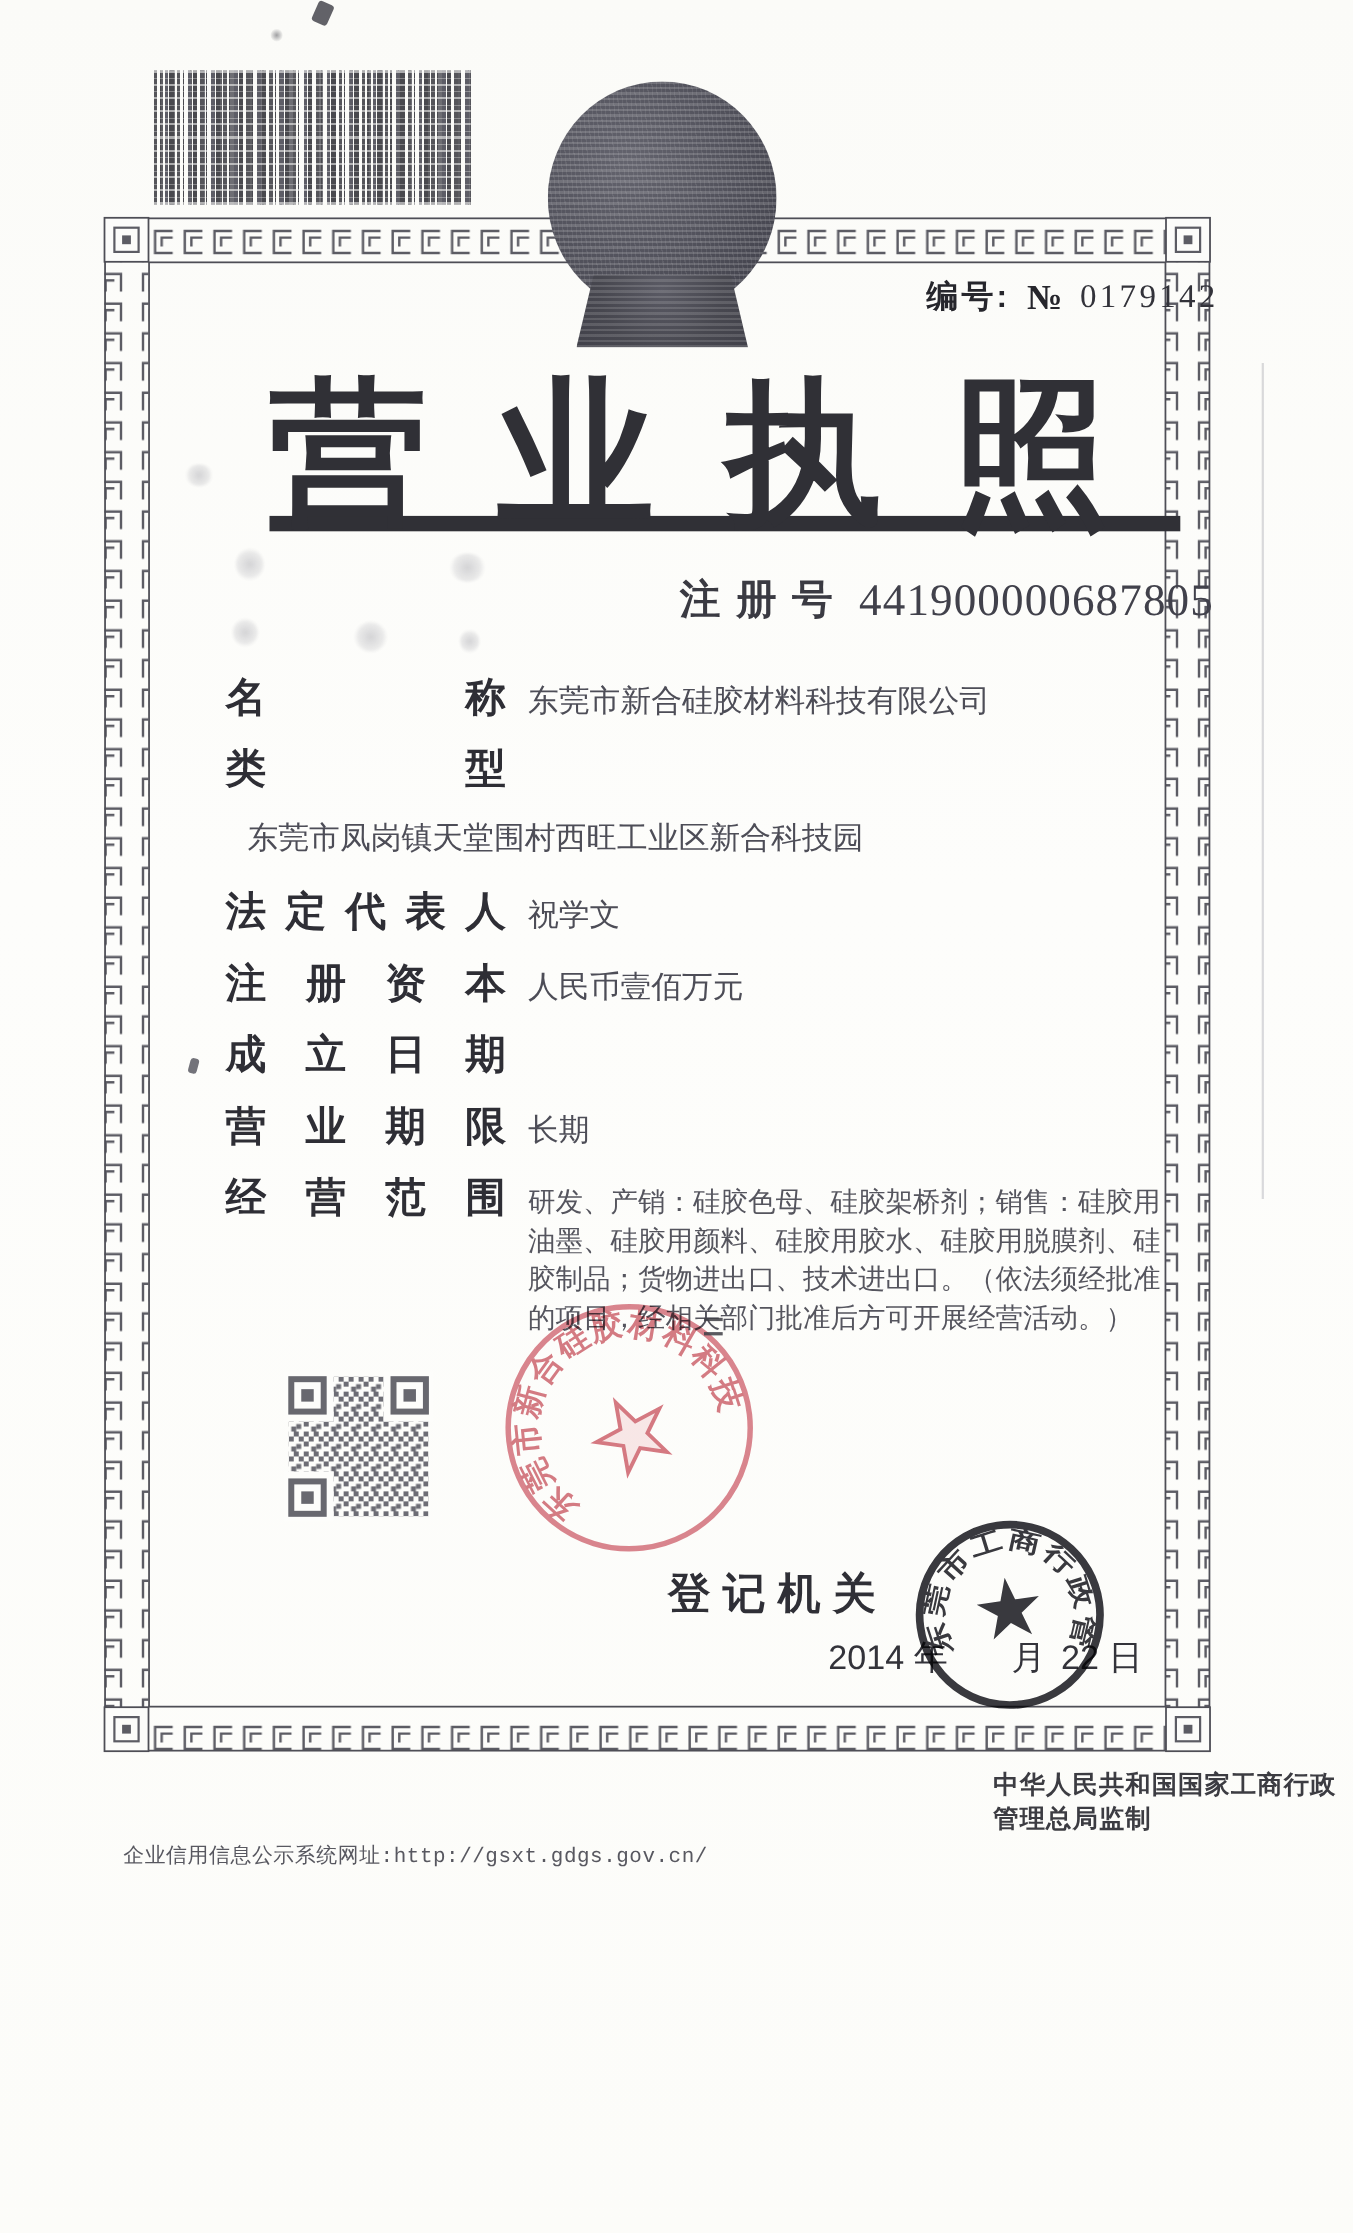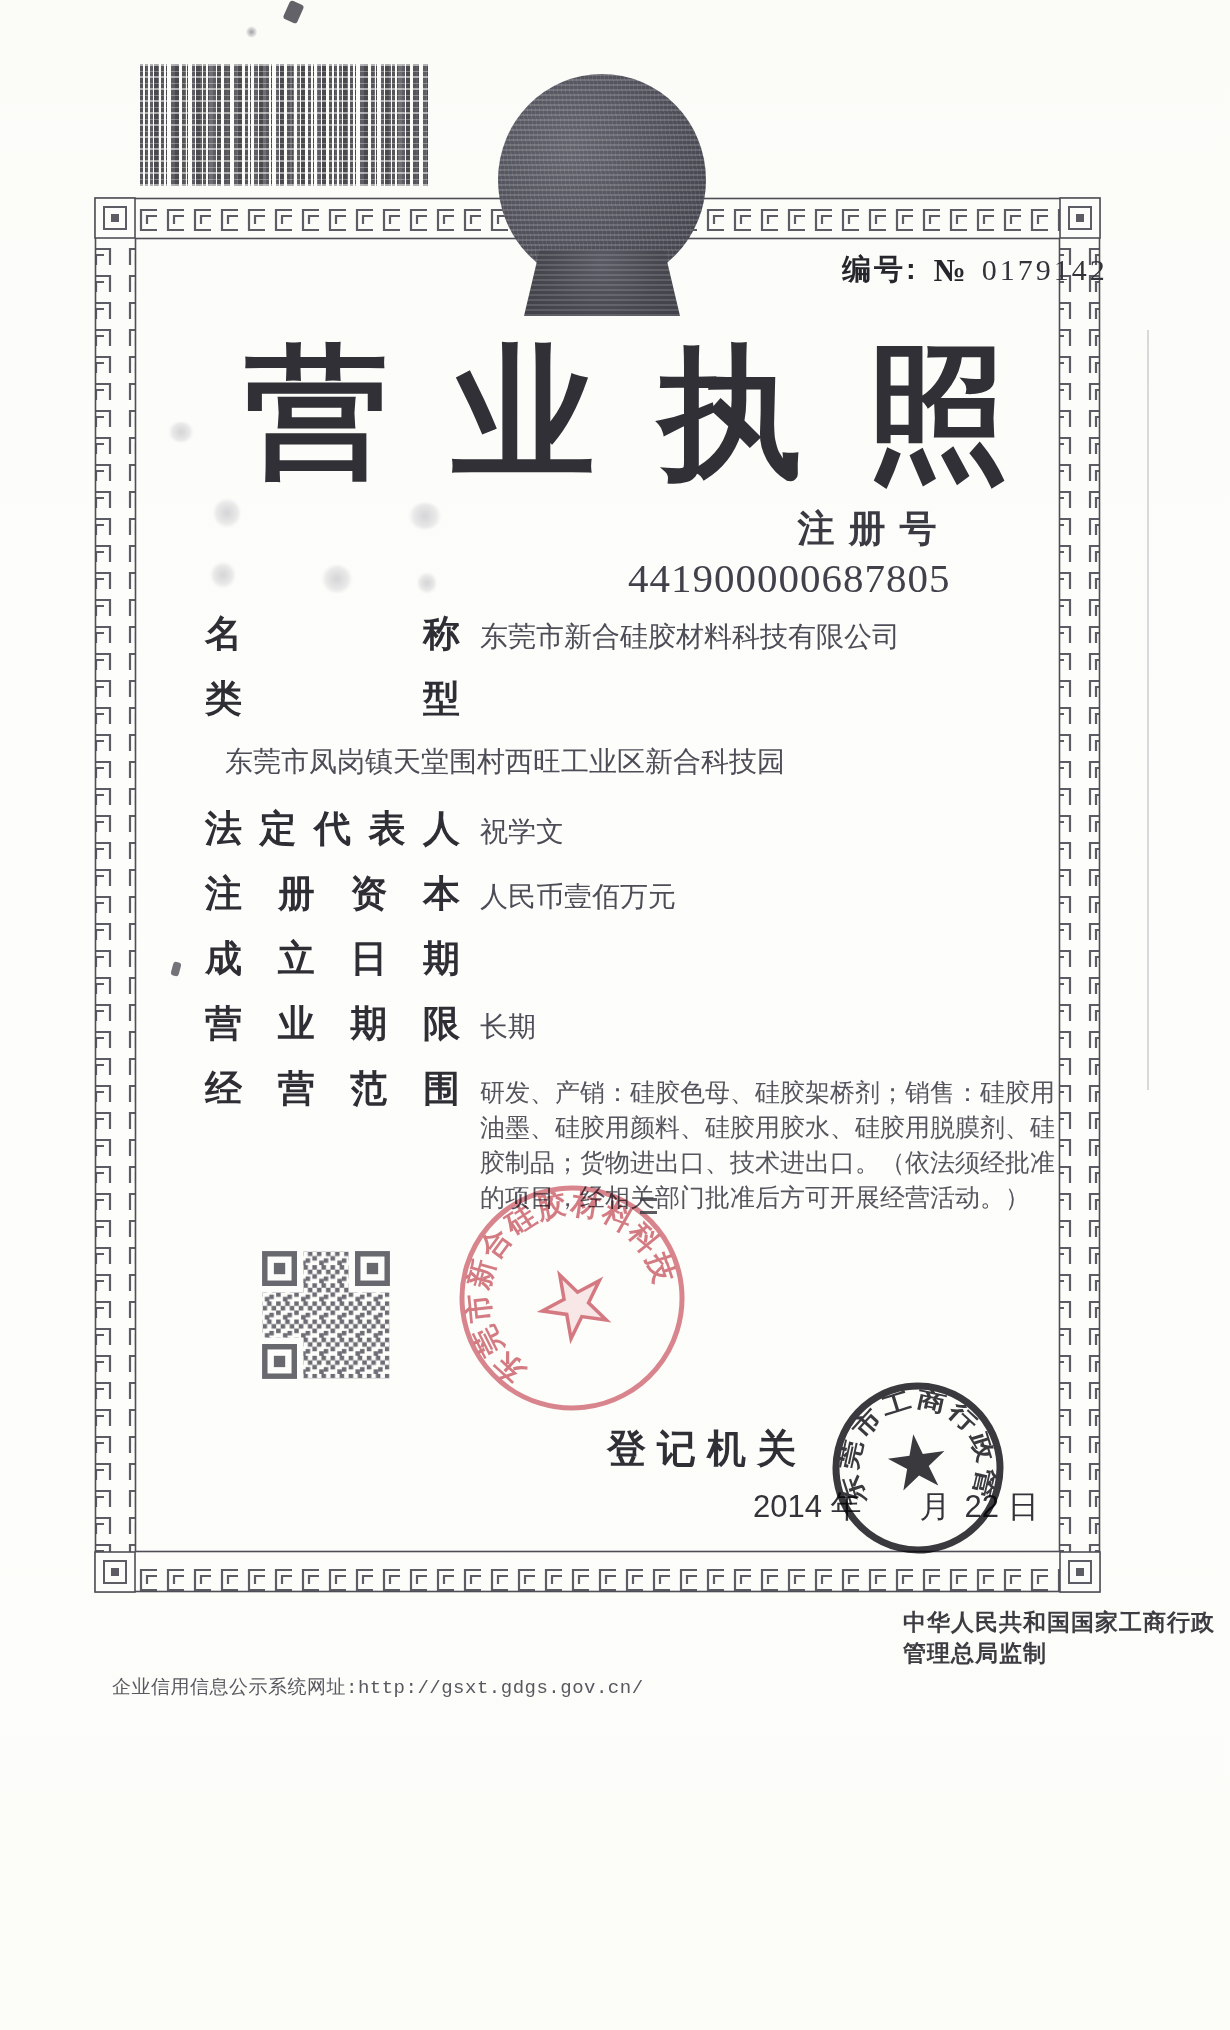--- a/index.html
+++ b/index.html
@@ -35,24 +35,24 @@
   }
   
   .serial-line{left:842px;top:250px;display:flex;align-items:center;color:#26262c;}
   .serial-label{font-size:29px;font-weight:700;letter-spacing:3px;}
   .serial-symbol{font-family:"Liberation Serif","DejaVu Serif",serif;font-weight:700;font-size:32px;margin-left:15px;}
   .serial-number{font-family:"Liberation Serif","DejaVu Serif",serif;font-size:30px;margin-left:16px;letter-spacing:3px;color:#33333a;}
   
   .title{
     left:0;top:338px;width:1230px;text-align:center;
     font-size:143px;line-height:150px;font-weight:700;color:#303036;
-    letter-spacing:64px;padding-left:88px;box-sizing:border-box;white-space:nowrap;
-  }
-  
-  .regno-line{left:618px;top:504px;display:flex;align-items:flex-end;flex-direction:column;}
+    letter-spacing:64px;padding-left:88px;box-sizing:border-box;white-space:nowrap;text-decoration:underline;
+  }
+  
+  .regno-line{left:618px;top:520px;display:flex;align-items:center;}
   .regno-label{font-size:37px;font-weight:600;letter-spacing:14px;color:#3a3a42;}
   .regno-number{font-family:"Liberation Serif","DejaVu Serif",serif;font-size:41px;margin-left:10px;letter-spacing:1px;color:#41414b;}
   
   .fields{left:205px;top:614px;width:880px;}
   .frow{display:flex;align-items:baseline;margin-bottom:25px;min-height:40px;}
   .flabel{
     width:255px;flex:0 0 255px;font-size:37px;font-weight:700;color:#2e2e35;
     line-height:40px;text-align:justify;text-align-last:justify;
   }
   .fvalue{margin-left:20px;width:580px;font-size:28px;line-height:35px;color:#4d4d57;}

